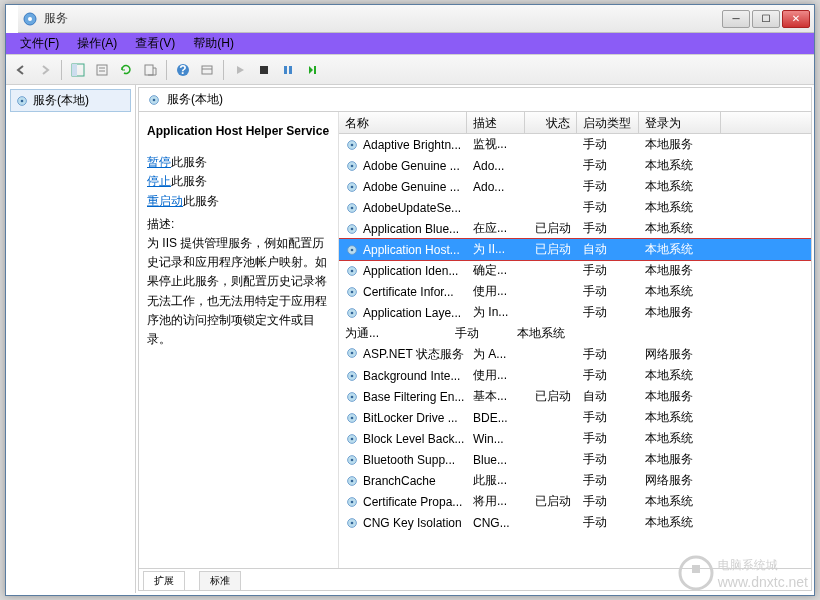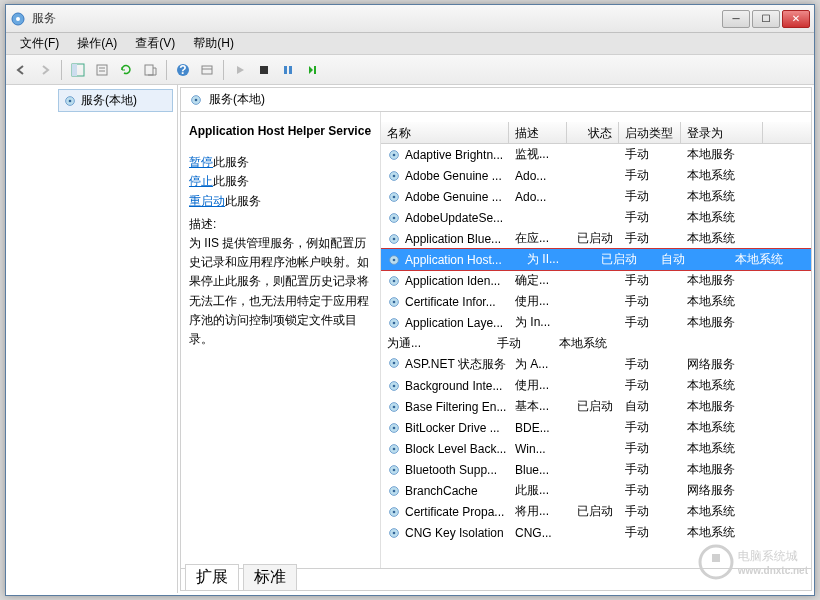--- a/index.html
+++ b/index.html
@@ -1,55 +1,55 @@
 <!DOCTYPE html>
 <html><head>
 <meta charset="utf-8">
 <style>
 * { box-sizing: border-box; margin: 0; padding: 0; font-family: "Microsoft YaHei", "Segoe UI", Tahoma, sans-serif; font-size: 12px; }
 body { background: #d8d8d8; width: 820px; height: 600px; overflow: hidden; }
 .window { position: absolute; left: 5px; top: 4px; width: 810px; height: 592px; background: #fff; border: 1px solid #5a7ca0; box-shadow: 0 0 8px rgba(0,0,0,0.3); }
-.titlebar { height: 28px; background: linear-gradient(#f8f8f8,#e8e8e8); display: flex; align-items: center; padding: 0 4px; border-bottom: 1px solid #c0c0c0; }
+.titlebar { height: 28px; background: linear-gradient(#f8f8f8,#e8e8e8); display: flex; align-items: center; padding: 0 4px; border-bottom: 1px solid #c0c0c0; margin-left: 12px; }
 .titlebar .icon { width: 16px; height: 16px; margin-right: 6px; }
 .titlebar .title { flex: 1; color: #333; }
 .win-btns { display: flex; gap: 2px; }
 .win-btn { width: 28px; height: 18px; background: linear-gradient(#f0f0f0,#d8d8d8); border: 1px solid #a0a0a0; border-radius: 2px; display: flex; align-items: center; justify-content: center; font-size: 10px; cursor: pointer; }
 .win-btn.close { background: linear-gradient(#e88,#c33); color:#fff; border-color:#a22;}
-.menubar { height: 22px; display: flex; align-items: center; padding: 0 6px; gap: 2px; background:#e5e5e5; border-bottom:1px solid #d0d0d0;}
+.menubar { height: 22px; display: flex; align-items: center; padding: 0 6px; gap: 2px; background:#8b5cf6; border-bottom:1px solid #d0d0d0;}
 .menubar .menu { padding: 2px 8px; cursor: pointer; }
 .toolbar { height: 30px; display: flex; align-items: center; padding: 0 4px; gap: 2px; background:linear-gradient(#f8f8f8,#ececec); border-bottom:1px solid #d0d0d0;}
 .tbtn { width: 22px; height: 22px; display:flex; align-items:center; justify-content:center; border:1px solid transparent; border-radius:2px; cursor:pointer;}
 .tsep { width:1px; height:20px; background:#c0c0c0; margin:0 3px;}
-.body { display:flex; height: calc(100% - 82px); padding-left: 48px; }
+.body { display:flex; height: calc(100% - 82px); }
 .navpane { width:130px; border-right:1px solid #d0d0d0; padding:4px;}
 .navitem { display:flex; align-items:center; gap:4px; padding:2px 4px; background:#e8f0fa; border:1px solid #a8c8e4;}
 .mainpane { flex:1; display:flex; flex-direction:column; border:1px solid #d0d0d0; margin:2px;}
 .main-header { height:24px; display:flex; align-items:center; gap:6px; padding:0 8px; border-bottom:1px solid #d0d0d0;}
 .main-body { flex:1; display:flex; overflow:hidden;}
 .detail-pane { width:200px; padding:10px 8px; border-right:1px solid #e0e0e0; line-height:1.6;}
 .detail-pane .svc-name { font-weight:bold; margin-bottom:12px;}
 .detail-pane a { color:#0066cc; text-decoration:underline; cursor:pointer; display:inline;}
 .detail-pane .desc-label { margin-top:4px;}
-.list-pane { flex:1; display:flex; flex-direction:column; overflow:hidden;margin-top:10px;}
+.list-pane { flex:1; display:flex; flex-direction:column; overflow:hidden;}
 .list-header { display:flex; background:linear-gradient(#fdfdfd,#ececec); border-bottom:1px solid #d0d0d0; height:22px;}
 .list-header .col { padding:3px 6px; border-right:1px solid #d0d0d0; overflow:hidden; white-space:nowrap;}
 .list-rows { flex:1; overflow-y:auto; position:relative;}
 .row { display:flex; height:21px; align-items:center; cursor:pointer;}
-.row.selected { background:#3399ff; color:#fff;gap:12px;}
+.row.selected { background:#3399ff; color:#fff;}
 .row.selected.highlight { outline:1px solid #c33;}
 .row .cell { padding:2px 6px; overflow:hidden; white-space:nowrap; text-overflow:ellipsis;}
 .row .cell.first { display:flex; align-items:flex-start; gap:4px;}
 .gear { width:14px; height:14px; flex-shrink:0;}
 .tabs { height:22px; display:flex; border-top:1px solid #d0d0d0; padding-left:4px; align-items:flex-end;}
-.tab { padding:2px 10px; border:1px solid #d0d0d0; border-bottom:none; margin-right:4px; background:#f4f4f4; cursor:pointer; font-size:16px;}
+.tab { padding:2px 10px; border:1px solid #d0d0d0; border-bottom:none; margin-right:14px; background:#f4f4f4; cursor:pointer; font-size:10px;}
 .tab.active { background:#fff;}
 .col-name { width:128px;} .col-desc{width:58px;} .col-status{width:52px;text-align:right;} .col-start{width:62px;} .col-logon{width:82px;}
 .statusbar{height:2px;}
-.watermark { position:absolute; right:6px; bottom:15px; color:#d0d0d0; font-size:18px; pointer-events:none; display:flex; align-items:center; gap:4px;}
-.watermark .wm-sub{font-size:10px; display:block; text-align:center;font-weight:bold;}
+.watermark { position:absolute; right:6px; bottom:4px; color:#d0d0d0; font-size:18px; pointer-events:none; display:flex; align-items:center; gap:4px;}
+.watermark .wm-sub{font-size:14px; display:block; text-align:center;}
 </style>
 </head>
 <body>
 
 <div class="window">
   <div class="titlebar">
     <svg class="icon" viewBox="0 0 16 16">
         <circle cx="8" cy="8" r="6" fill="#6aa8e0" stroke="#3a7ac0"></circle>
         <circle cx="8" cy="8" r="2" fill="#fff"></circle>
       </svg>

